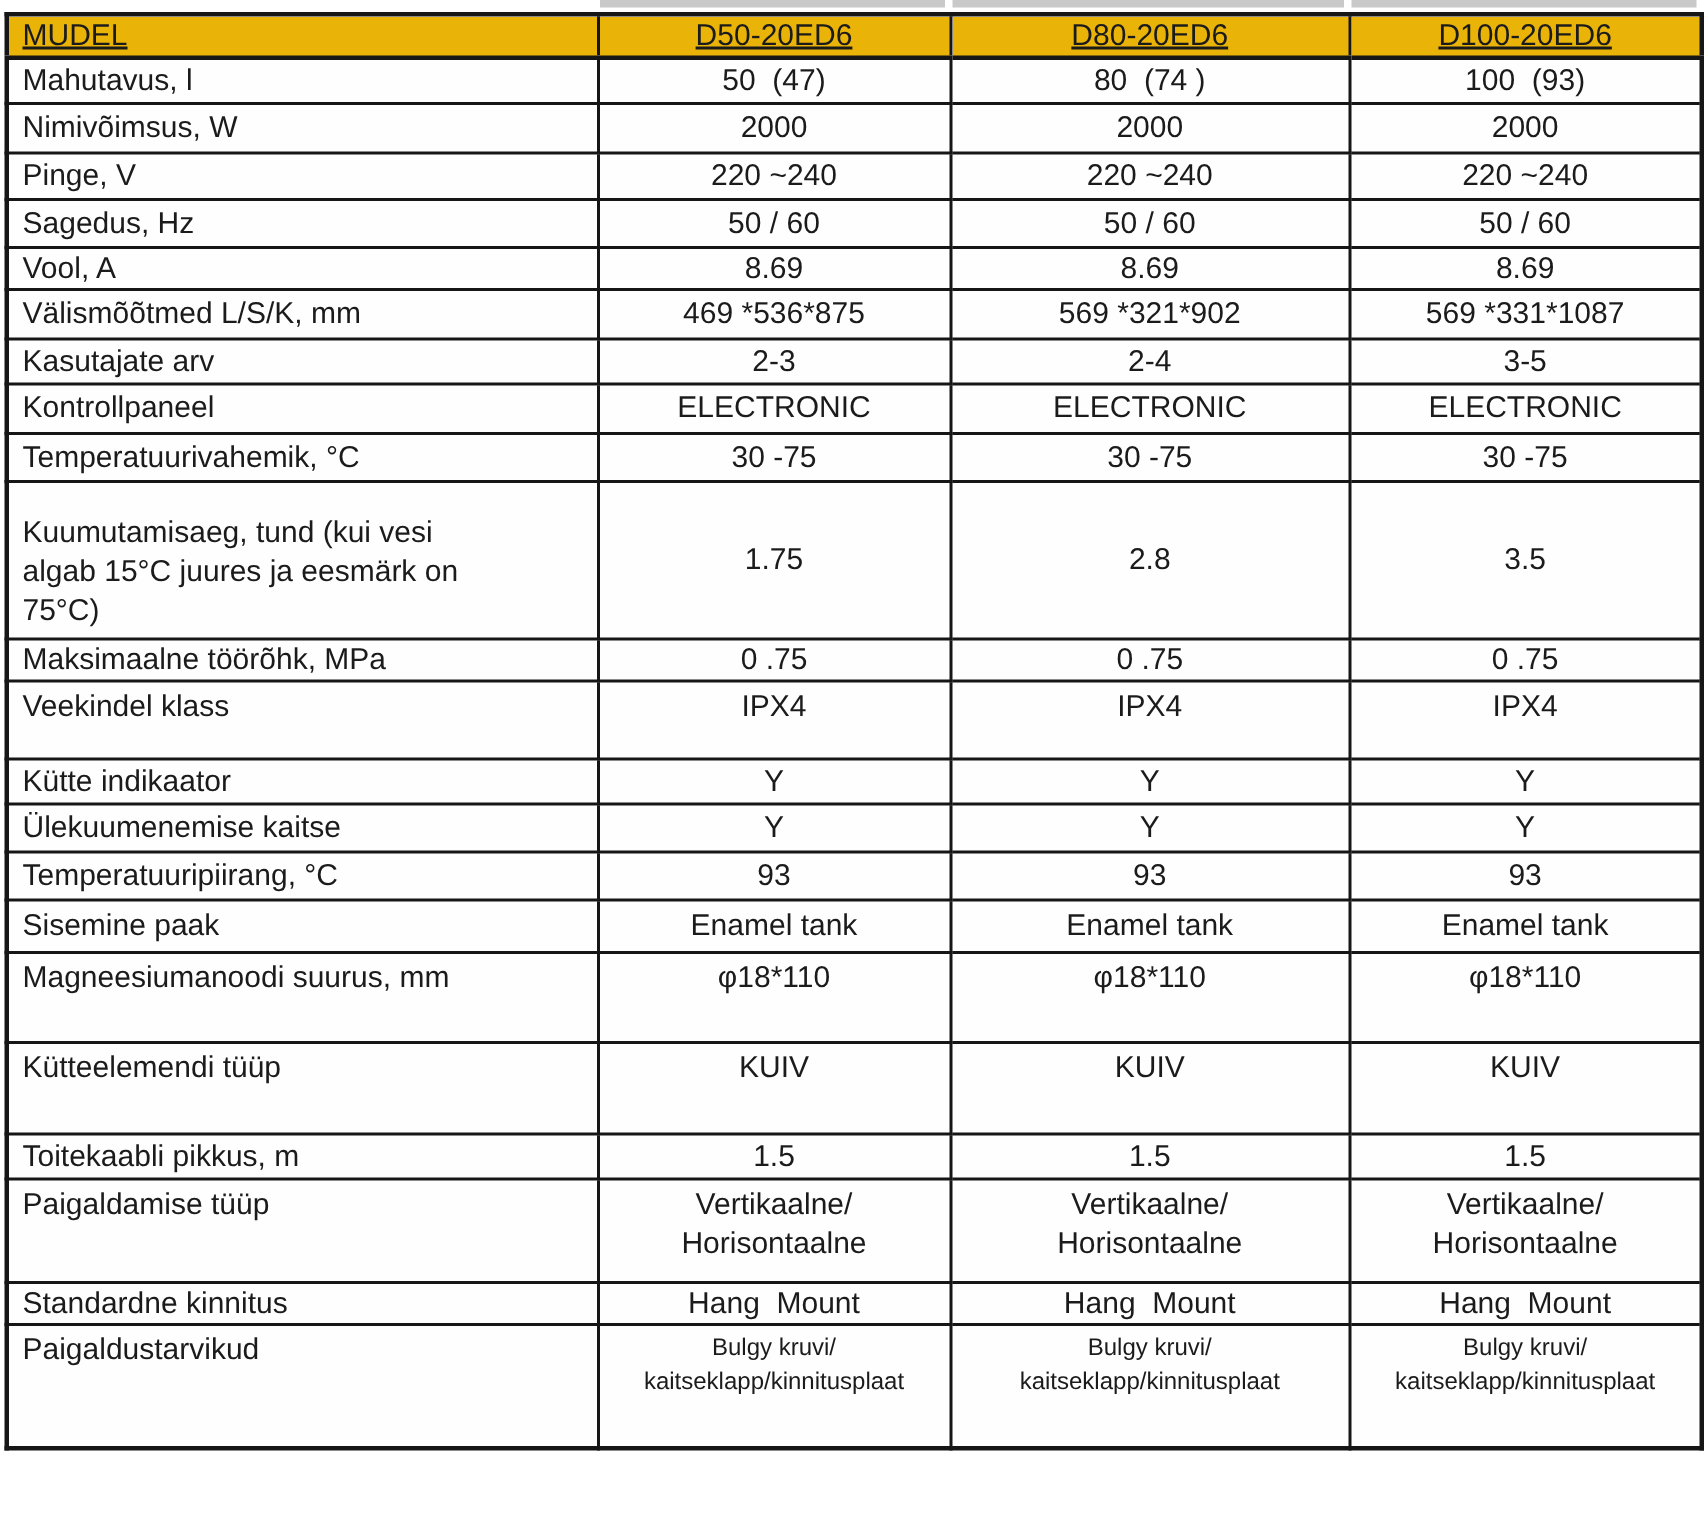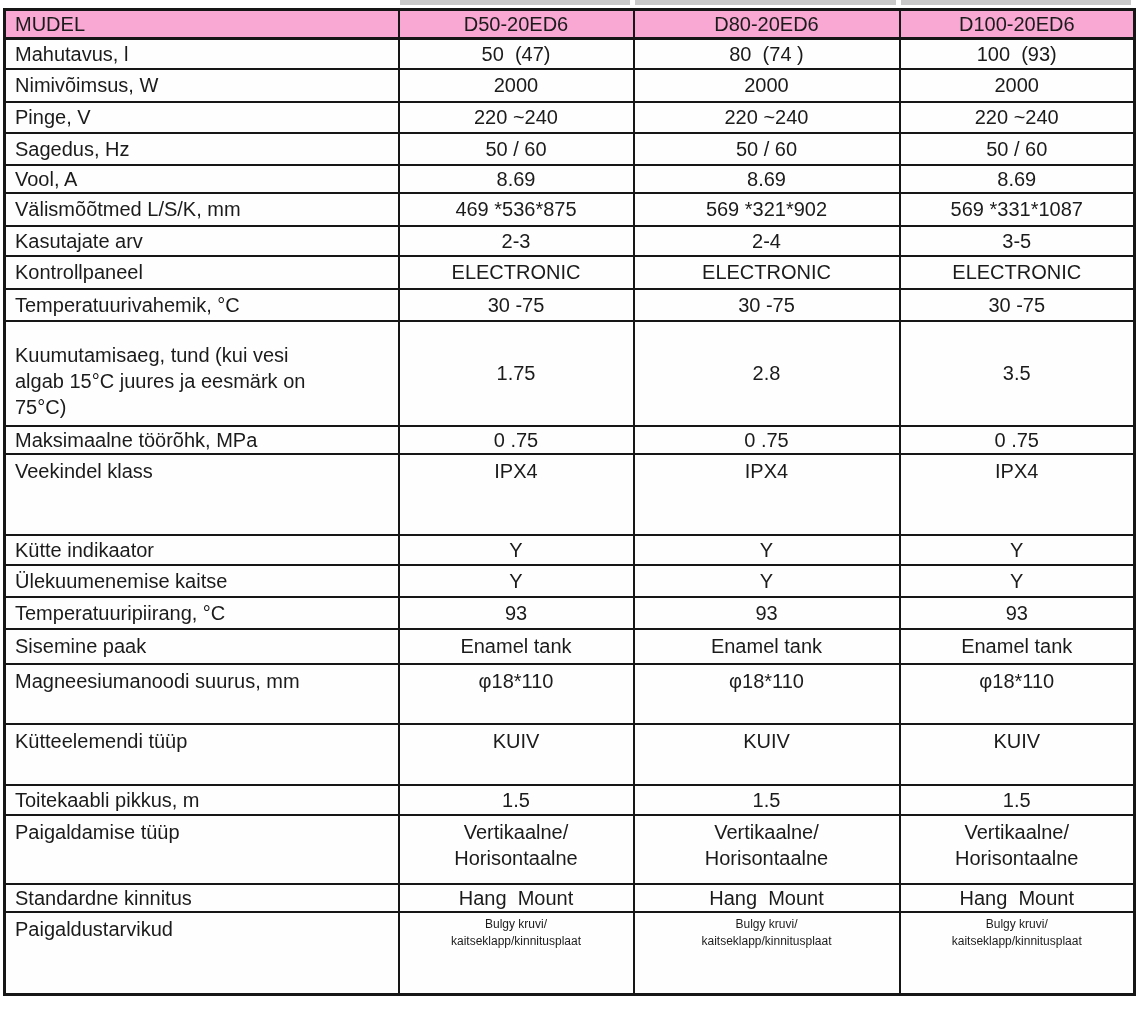--- a/index.html
+++ b/index.html
@@ -34,27 +34,27 @@
     border: 2px solid #161616;
     font-size: 20px;
     line-height: 1.3;
     vertical-align: middle;
     white-space: pre-wrap;
     overflow: hidden;
     padding: 0;
   }
   thead th { border-bottom-width: 3px; }
 
-  .hdr { background: #f9a8d4; font-weight: normal; }
+  .hdr { background: #eab308; font-weight: normal; text-decoration: underline; }
   th.lbl, td.lbl { text-align: left; padding-left: 9px; padding-right: 4px; }
   th.val, td.val { text-align: center; }
 
   tr.vt td { vertical-align: top; padding-top: 3px; }
   td.lt { vertical-align: top; padding-top: 20px; }
-  td.sm { font-size: 12px; line-height: 1.45; }
+  td.sm { font-size: 16px; line-height: 1.45; }
 </style>
 </head>
 <body>
 
 <div class="page">
   <div class="sliver s1"></div>
   <div class="sliver s2"></div>
   <div class="sliver s3"></div>
 
   <table class="spec">
@@ -134,21 +134,21 @@
         <td class="val">1.75</td>
         <td class="val">2.8</td>
         <td class="val">3.5</td>
       </tr>
       <tr style="height:25px">
         <td class="lbl">Maksimaalne töörõhk, MPa</td>
         <td class="val">0 .75</td>
         <td class="val">0 .75</td>
         <td class="val">0 .75</td>
       </tr>
-      <tr class="vt" style="height:81px">
+      <tr class="vt" style="height:52px">
         <td class="lbl">Veekindel klass</td>
         <td class="val">IPX4</td>
         <td class="val">IPX4</td>
         <td class="val">IPX4</td>
       </tr>
       <tr style="height:30px">
         <td class="lbl">Kütte indikaator</td>
         <td class="val">Y</td>
         <td class="val">Y</td>
         <td class="val">Y</td>

